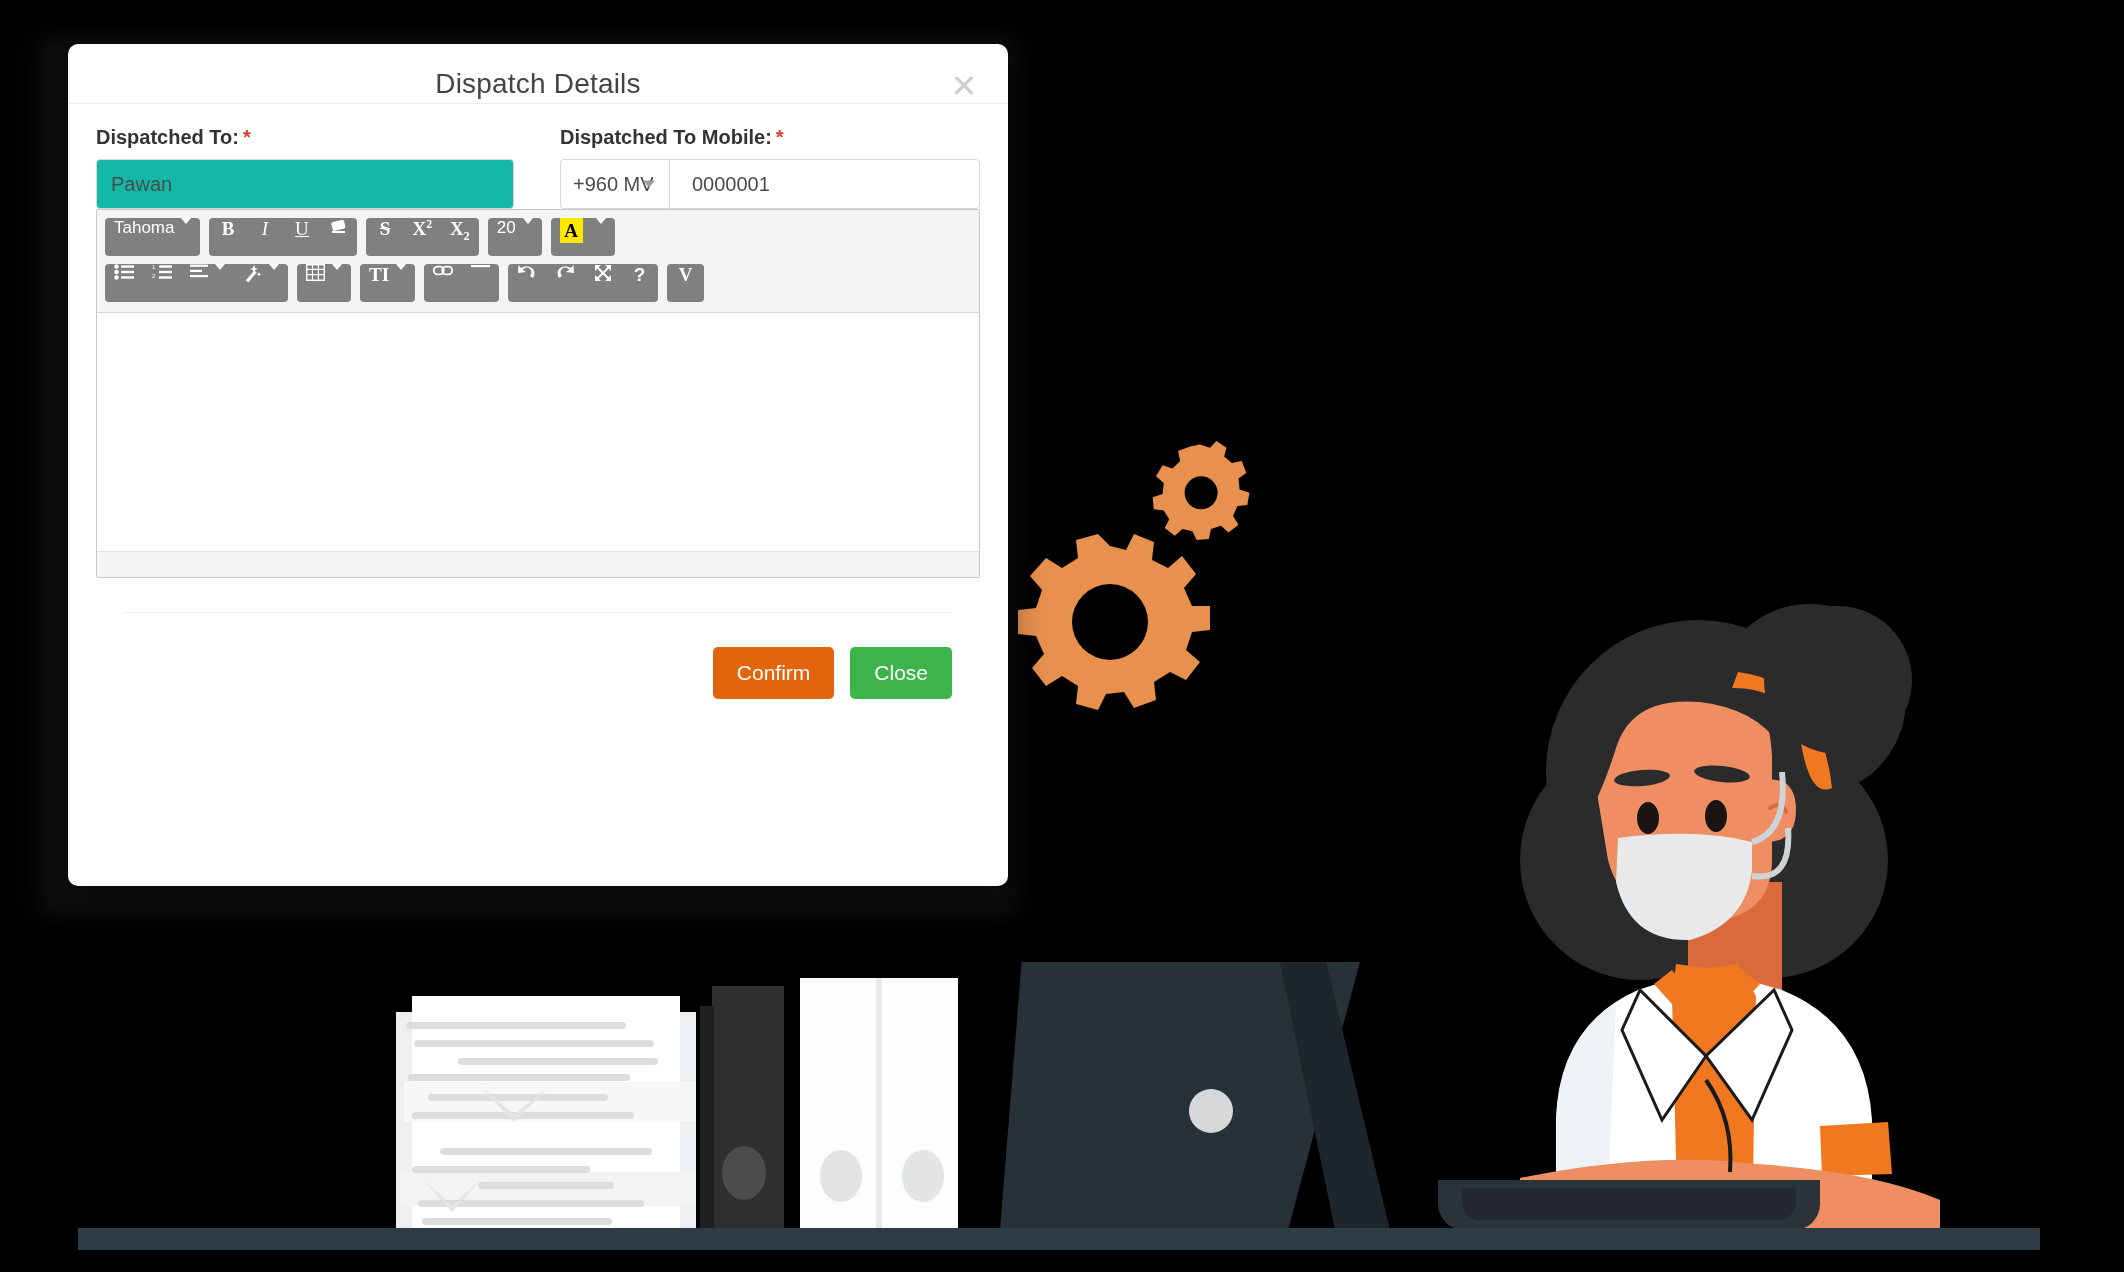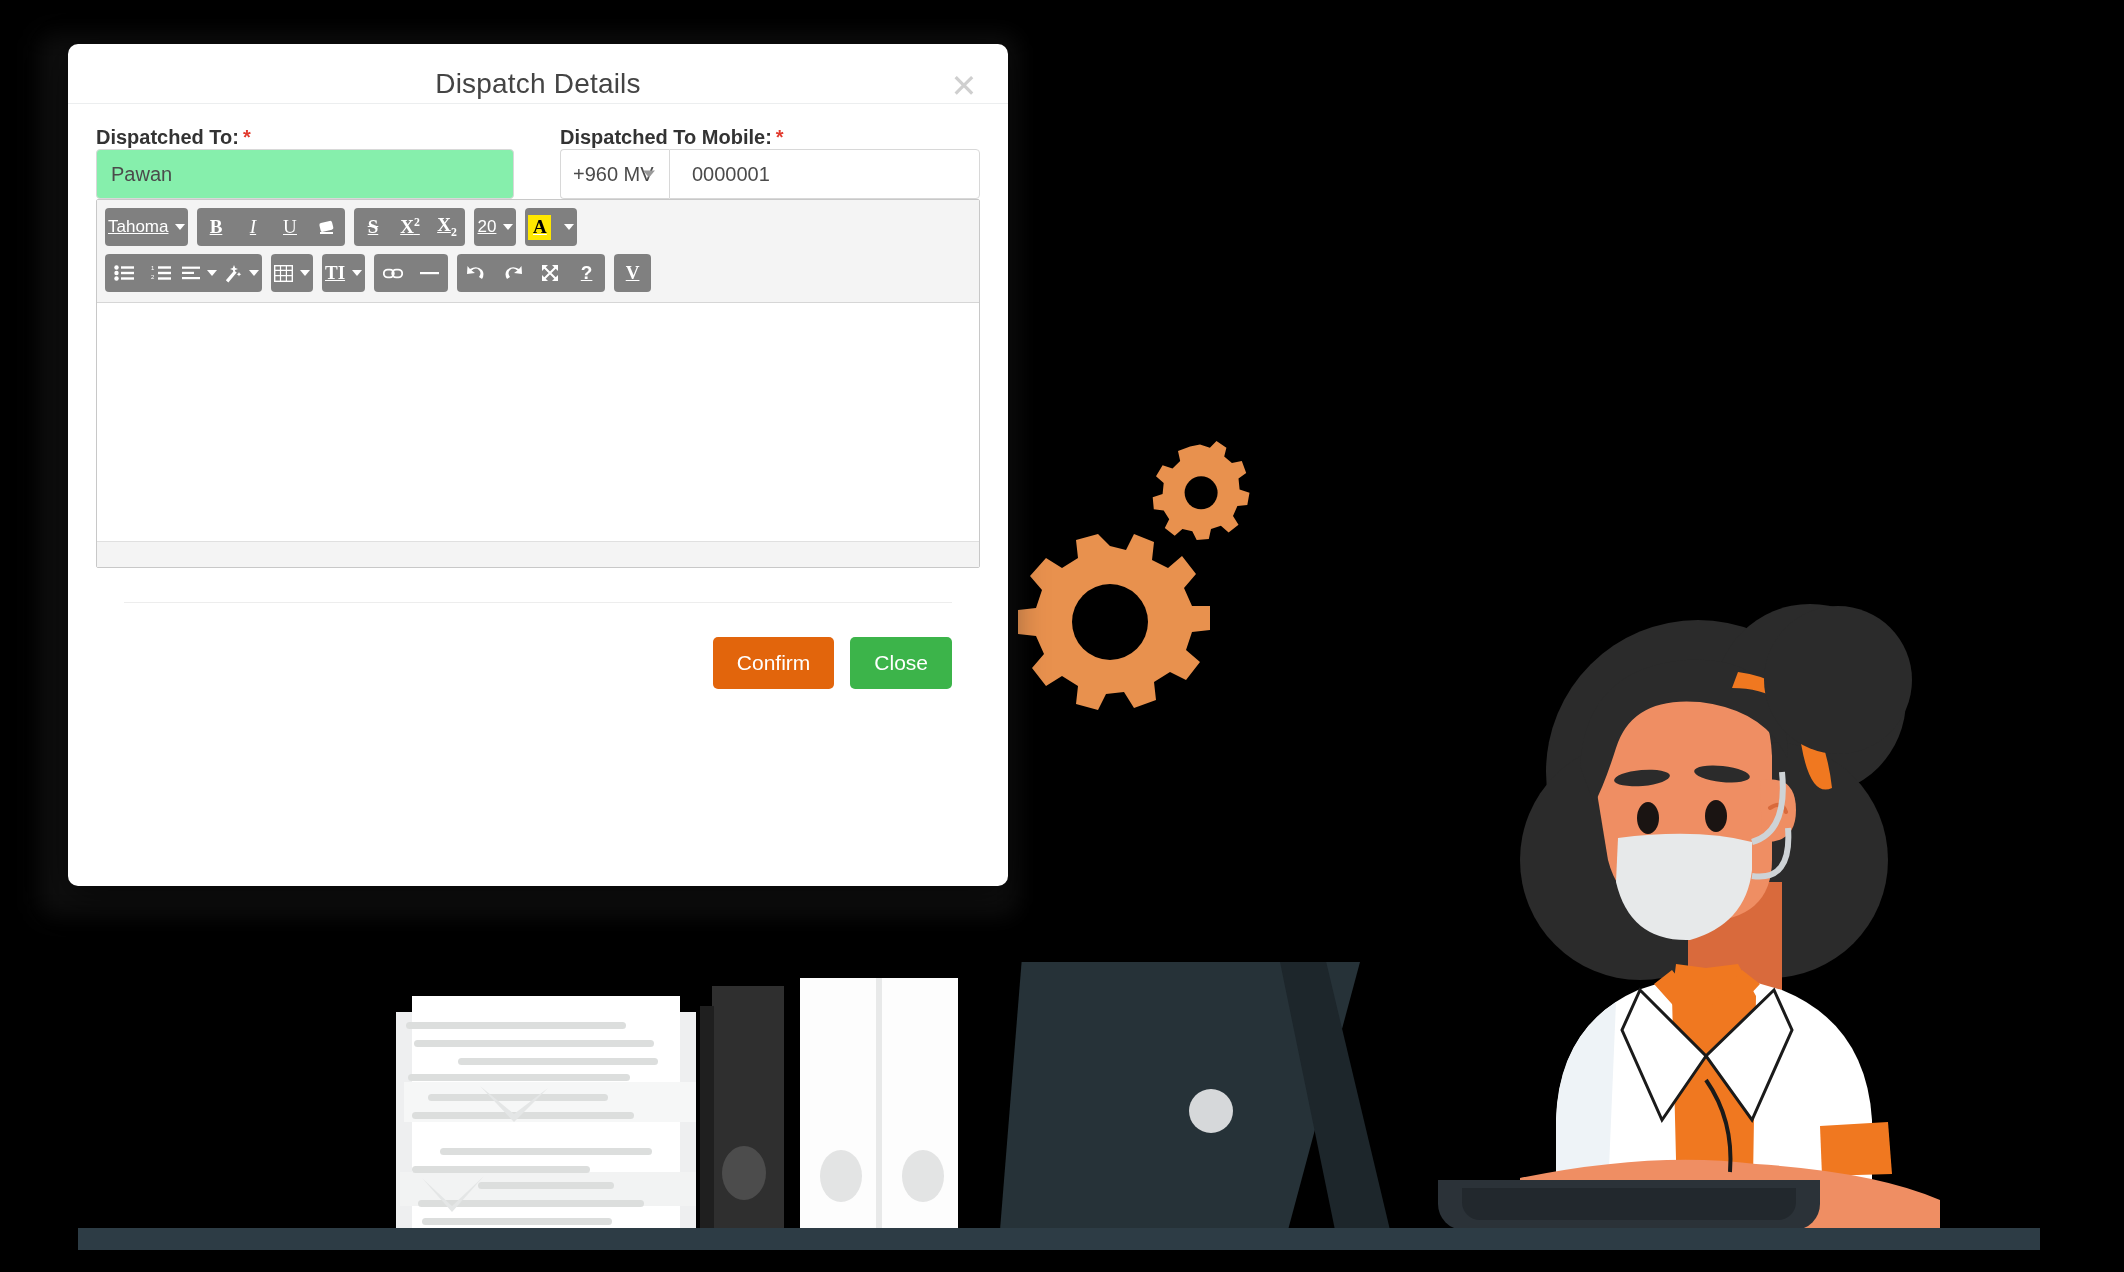--- a/index.html
+++ b/index.html
@@ -109,27 +109,27 @@
     color: #cfcfcf; cursor: pointer; font-weight: 300;
     background: none; border: none; font-family: "Liberation Sans", sans-serif;
   }
   .modal-body { padding: 22px 28px 0 28px; }
 
   .field-row { display: flex; gap: 46px; }
   .field-col-a { width: 418px; }
   .field-col-b { width: 420px; }
   .field-label {
     font-size: 20px; font-weight: bold; color: #333;
-    margin-bottom: 0; white-space: nowrap;
+    margin-bottom: 10px; white-space: nowrap;
   }
   .req { color: #e23b2e; font-weight: bold; margin-left: 4px; }
   .text-input {
     width: 100%; height: 50px;
     border: 1px solid #d8d8d8; border-radius: 4px;
-    background: #86efac; padding: 0 14px;
+    background: #14b8a6; padding: 0 14px;
     font-size: 20px; color: #4b4b4b;
     font-family: "Liberation Sans", sans-serif;
   }
   .phone-group { display: flex; }
   .phone-cc {
     width: 158px; height: 50px;
     border: 1px solid #d8d8d8; border-right: none;
     border-radius: 4px 0 0 4px;
     background: #fff; display: flex; align-items: center;
     padding: 0 12px; font-size: 20px; color: #4b4b4b;
@@ -163,25 +163,24 @@
     padding: 8px 8px 10px 8px;
   }
   .tb-row { display: flex; gap: 9px; margin-bottom: 8px; }
   .tb-row:last-child { margin-bottom: 0; }
   .tb-group {
     display: flex; background: #808080; border-radius: 4px;
     overflow: hidden;
   }
   .tb-btn {
     min-width: 37px; height: 38px;
-    display: flex; align-items: center; justify-content: center;
+    display: flex; justify-content: center;
     gap: 4px; color: #fff; font-size: 19px; cursor: pointer;
-    padding: 0 3px; user-select: none;
+    padding: 0 9px; user-select: none;
     font-family: "Liberation Serif", serif;
-    text-decoration: underline;
   }
   .tb-btn.sans { font-family: "Liberation Sans", sans-serif; font-size: 17px; }
   .tb-btn .dn {
     border-left: 5px solid transparent; border-right: 5px solid transparent;
     border-top: 6px solid #fff; margin-left: 3px;
   }
   .tb-btn svg { display: block; }
   .hl-a {
     background: #ffe800; color: #000; font-weight: bold;
     width: 23px; height: 25px; display: flex;

